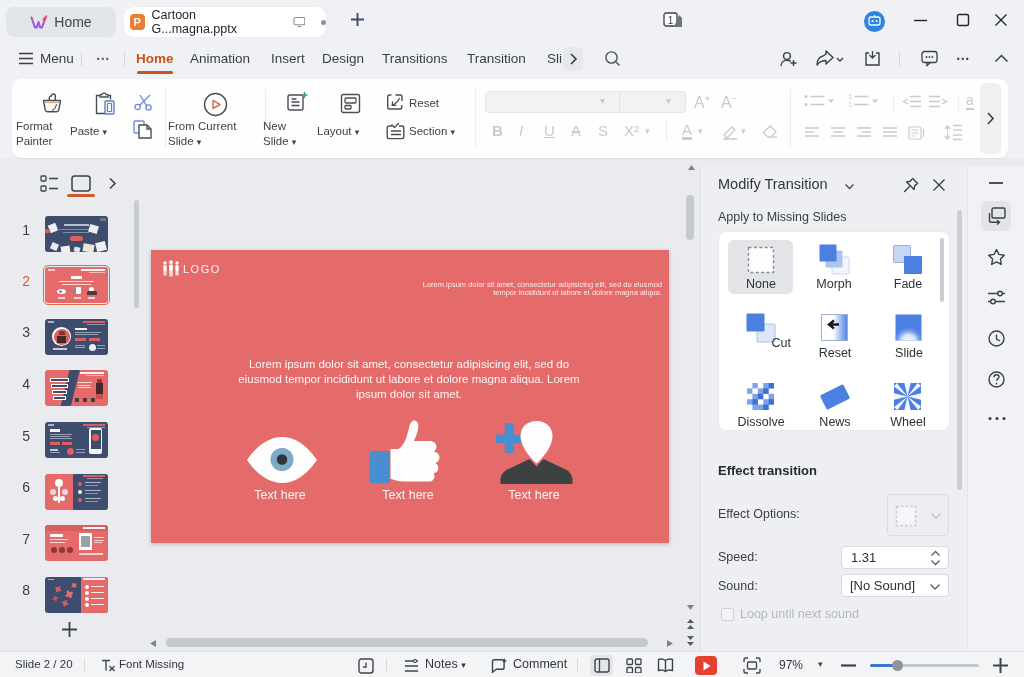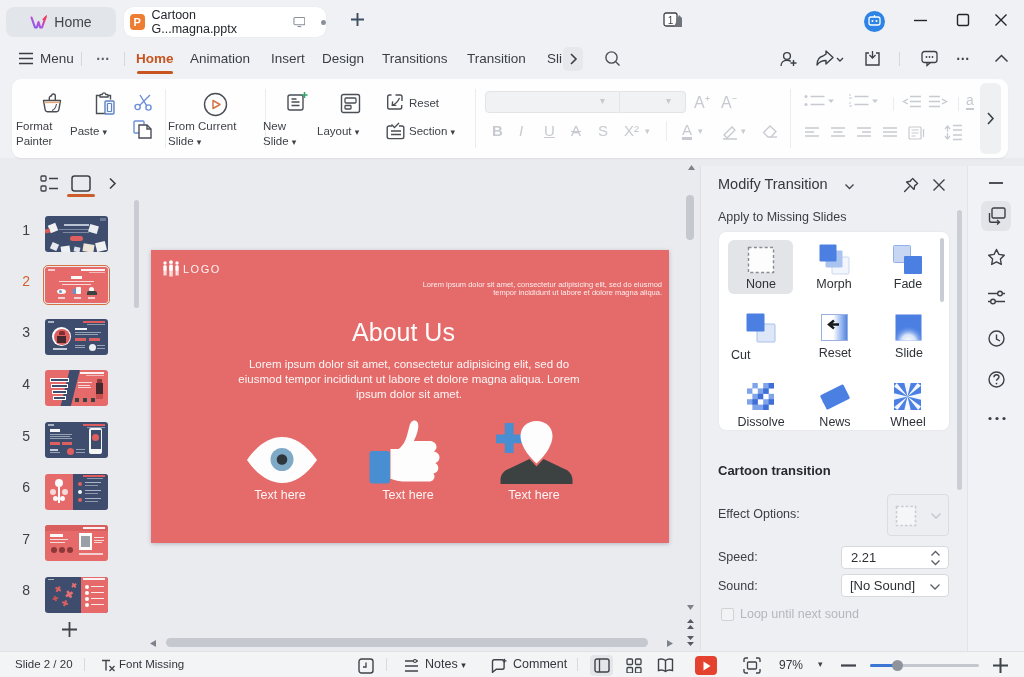--- a/index.html
+++ b/index.html
@@ -500,21 +500,20 @@
           <circle cx="16" cy="3" r="1.7"></circle>
             <rect x="14.3" y="5.2" width="3.4" height="5.5" rx="1.2"></rect>
             <rect x="14.6" y="10" width="1.2" height="5.5"></rect>
             <rect x="16.3" y="10" width="1.2" height="5.5"></rect>
         </g>
       </svg>
       <div class="abs" style="left:32px;top:13px;font-size:11px;color:#fdf4f4;letter-spacing:1.5px">LOGO</div>
 
       <div class="abs" style="right:7px;top:31px;font-size:7.5px;line-height:7.9px;color:#fbecec;text-align:right">Lorem ipsum dolor sit amet, consectetur adipisicing elit, sed do eiusmod<br>tempor incididunt ut labore et dolore magna aliqua.</div>
 
-      <div class="abs" style="left:0px;top:68px;width:505px;text-align:center;font-size:25px;color:#fdfafa">About Us</div>
       <div class="abs" style="left:58px;top:107px;width:400px;text-align:center;font-size:11.5px;line-height:15px;color:#fcf6f6">Lorem ipsum dolor sit amet, consectetur adipisicing elit, sed do<br>eiusmod tempor incididunt ut labore et dolore magna aliqua. Lorem<br>ipsum dolor sit amet.</div>
 
       <svg class="abs" style="left:95px;top:186px" width="72" height="48" viewBox="0 0 72 48">
         <path d="M1 24 C12 8 24 1 36 1 C48 1 60 8 71 24 C60 40 48 47 36 47 C24 47 12 40 1 24 z" fill="#fdfdfd"></path>
         <circle cx="36" cy="23.5" r="11.5" fill="#7ea9c7"></circle>
         <circle cx="36" cy="23.5" r="5.3" fill="#2e353b"></circle>
       </svg>
       <div class="abs" style="left:93px;top:238px;width:72px;text-align:center;font-size:12.5px;color:#fdf3f3">Text here</div>
 
       <svg class="abs" style="left:218px;top:168px" width="74" height="66" viewBox="0 0 74 66">
@@ -584,21 +583,21 @@
         <svg class="abs" style="left:174px;top:13px" width="30" height="30" viewBox="0 0 30 30">
           <rect x="0.5" y="0.5" width="17" height="17" rx="1" fill="#c6d6f3" stroke="#92b0e8" stroke-width="1"></rect>
           <rect x="11" y="11" width="18" height="18" rx="1" fill="#4b80e2"></rect>
         </svg>
         <div class="abs" style="left:159px;top:45px;width:60px;text-align:center;font-size:12.5px;color:#2e3237">Fade</div>
 
         <svg class="abs" style="left:27px;top:81px" width="30" height="30" viewBox="0 0 30 30">
           <rect x="11" y="11" width="18" height="18" rx="1" fill="#dde7f8" stroke="#a9bfec" stroke-width="1"></rect>
           <rect x="0.5" y="0.5" width="18" height="18" rx="1" fill="#4b80e2"></rect>
         </svg>
-        <div class="abs" style="left:12px;top:116px;width:60px;text-align:left;font-size:12.5px;color:#2e3237">Cut</div>
+        <div class="abs" style="left:12px;top:104px;width:60px;text-align:right;font-size:12.5px;color:#2e3237">Cut</div>
 
         <svg class="abs" style="left:102px;top:82px" width="27" height="27" viewBox="0 0 27 27">
           <defs>
               <linearGradient id="wipeg" x1="0" y1="0" x2="1" y2="0">
                 <stop offset="0" stop-color="#ffffff"></stop>
                 <stop offset="0.45" stop-color="#ffffff"></stop>
                 <stop offset="1" stop-color="#4b80e2"></stop>
               </linearGradient>
             </defs>
           <rect x="0.5" y="0.5" width="26" height="26" fill="url(#wipeg)" stroke="#9ab0dd" stroke-width="1"></rect>
@@ -661,33 +660,33 @@
             <path d="M13.5 13.5 L16.7 27 L10.3 27 Z"></path>
             <path d="M13.5 13.5 L3.5 27 L0 24.2 Z"></path>
             <path d="M13.5 13.5 L0 16.7 L0 10.3 Z"></path>
             <path d="M13.5 13.5 L0 3.5 L2.8 0 Z"></path>
           </g>
         </svg>
         <div class="abs" style="left:159px;top:183px;width:60px;text-align:center;font-size:12.5px;color:#2e3237">Wheel</div>
         <div class="abs" style="left:221px;top:6px;width:4px;height:64px;border-radius:2px;background:#c9ccd2"></div>
       </div>
 
-      <div class="abs" style="left:17px;top:297px;font-size:13px;font-weight:bold;color:#26292e">Cartoon transition</div>
+      <div class="abs" style="left:17px;top:297px;font-size:13px;font-weight:bold;color:#26292e">Effect transition</div>
       <div class="rlabel" style="left:17px;top:341px">Effect Options:</div>
       <div class="abs" style="left:186px;top:328px;width:62px;height:42px;background:#eceef1;border:1px solid #dadce0;border-radius:4px">
         <svg class="abs" style="left:7px;top:10px" width="22" height="22" viewBox="0 0 22 22">
             <rect x="1.5" y="1.5" width="19" height="19" fill="#f5f6f8" stroke="#c9ccd2" stroke-width="1.6" stroke-dasharray="2.6 2"></rect>
           </svg>
         <svg class="abs" style="left:42px;top:17px" width="12" height="8" viewBox="0 0 12 8">
             <path d="M1.5 1.5 L6 6 L10.5 1.5" fill="none" stroke="#c0c3c9" stroke-width="1.3"></path>
           </svg>
       </div>
       <div class="rlabel" style="left:17px;top:384px">Speed:</div>
       <div class="box" style="left:140px;top:380px;width:108px;height:23px">
-        <div class="abs" style="left:9px;top:3px;font-size:13px;color:#2c2f34">2.21</div>
+        <div class="abs" style="left:9px;top:3px;font-size:13px;color:#2c2f34">1.31</div>
         <svg class="abs" style="left:88px;top:3px" width="11" height="7" viewBox="0 0 11 7">
             <path d="M1.5 5.5 L5.5 1.5 L9.5 5.5" fill="none" stroke="#5a5e65" stroke-width="1.3"></path>
           </svg>
         <svg class="abs" style="left:88px;top:12px" width="11" height="7" viewBox="0 0 11 7">
             <path d="M1.5 1.5 L5.5 5.5 L9.5 1.5" fill="none" stroke="#5a5e65" stroke-width="1.3"></path>
           </svg>
       </div>
       <div class="rlabel" style="left:17px;top:413px">Sound:</div>
       <div class="box" style="left:140px;top:408px;width:108px;height:23px">
         <div class="abs" style="left:8px;top:3px;font-size:13px;color:#2c2f34">[No Sound]</div>

